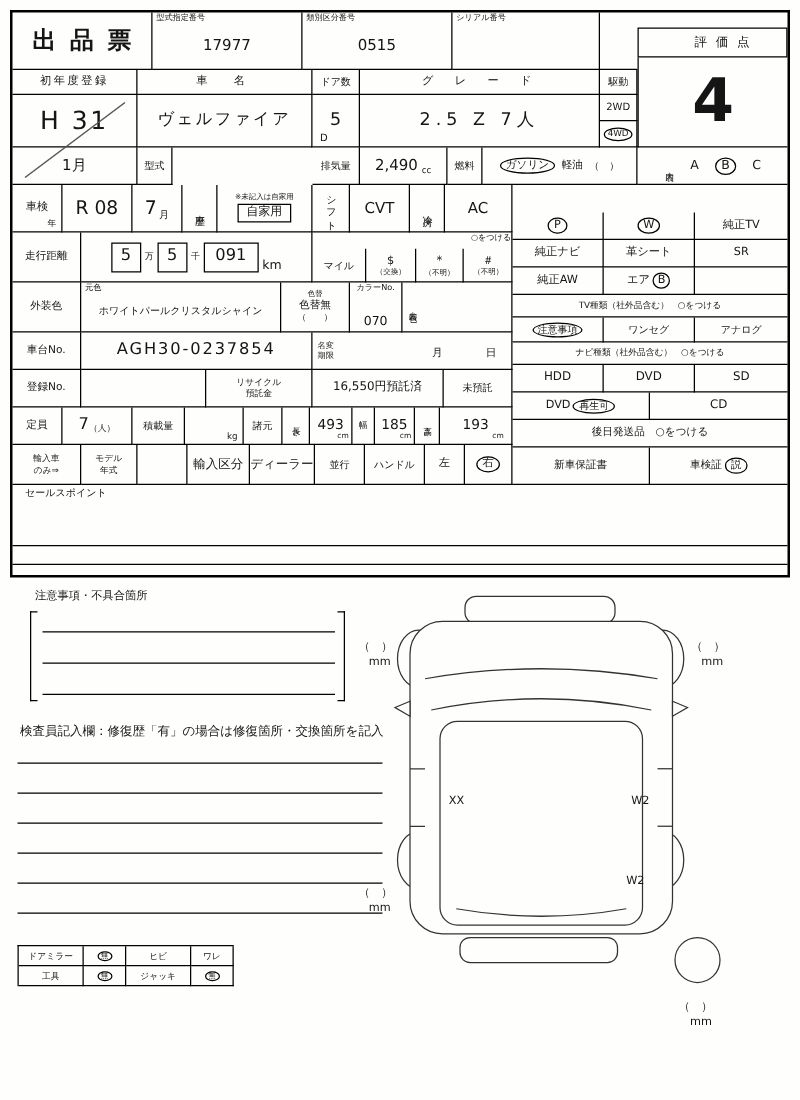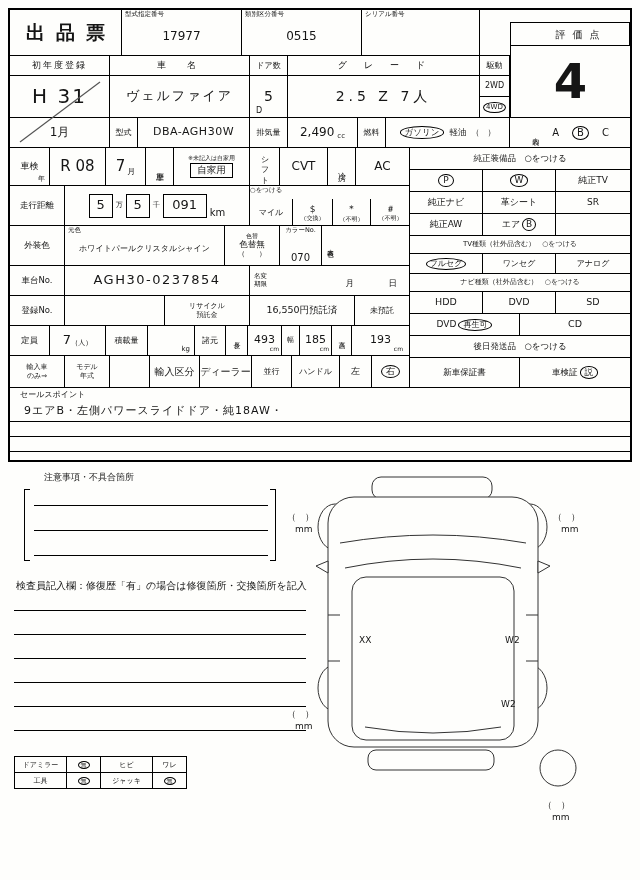--- a/index.html
+++ b/index.html
@@ -55,21 +55,20 @@
       <span class="t8" style="position:absolute;bottom:2px;left:6px">D</span>
     </div>
     <div class="c t14" style="left:278px;top:66px;width:192px;height:42px;letter-spacing:4px">2.5 Z 7人</div>
     <div class="c t8" style="left:470px;top:66px;width:30px;height:21px">2WD</div>
     <div class="c" style="left:470px;top:87px;width:30px;height:21px">
       <span class="circ t7" style="padding:1px 2px">4WD</span>
     </div>
 
     <div class="c t12" style="left:0;top:108px;width:100px;height:30px">1月</div>
     <div class="c t8" style="left:100px;top:108px;width:28px;height:30px">型式</div>
-    <div class="c t11" style="left:128px;top:108px;width:112px;height:30px;letter-spacing:0.5px">DBA-AGH30W</div>
     <div class="c t8" style="left:240px;top:108px;width:38px;height:30px">排気量</div>
     <div class="c" style="left:278px;top:108px;width:70px;height:30px">
       <span class="t12">2,490</span>
       <span class="t7" style="margin-top:8px;margin-left:3px">cc</span>
     </div>
     <div class="c t8" style="left:348px;top:108px;width:28px;height:30px">燃料</div>
     <div class="c" style="left:376px;top:108px;width:124px;height:30px;gap:5px">
       <span class="circ t85">ガソリン</span>
       <span class="t85">軽油</span>
       <span class="t8">（　）</span>
@@ -109,21 +108,21 @@
     <div class="c t85" style="left:0;top:176px;width:55px;height:40px">走行距離</div>
     <div class="c" style="left:55px;top:176px;width:185px;height:40px;gap:3px">
       <span class="dbox">5</span>
       <span class="t7">万</span>
       <span class="dbox">5</span>
       <span class="t7">千</span>
       <span class="dbox" style="width:44px">091</span>
       <span class="t75" style="margin-top:14px">km</span>
     </div>
     <div class="c" style="left:240px;top:176px;width:160px;height:40px">
-      <span class="t65" style="position:absolute;top:1px;left:0;width:100%;text-align:left">○をつける</span>
+      <span class="t65" style="position:absolute;top:1px;left:0;width:100%;text-align:right">○をつける</span>
       <span class="plain t8" style="left:0;top:13px;width:42px;height:27px;justify-content:center">マイル</span>
       <span class="plain col" style="left:42px;top:13px;width:40px;height:27px;border-left:1px solid #000;justify-content:center">
         <span class="t9">$</span>
         <span class="t6">（交換）</span>
       </span>
       <span class="plain col" style="left:82px;top:13px;width:38px;height:27px;border-left:1px solid #000;justify-content:center">
         <span class="t10">＊</span>
         <span class="t6">（不明）</span>
       </span>
       <span class="plain col" style="left:120px;top:13px;width:40px;height:27px;border-left:1px solid #000;justify-content:center">
@@ -211,70 +210,68 @@
     <div class="c" style="left:100px;top:346px;width:40px;height:32px"></div>
     <div class="c t75" style="left:140px;top:346px;width:50px;height:32px">輸入区分</div>
     <div class="c t75" style="left:190px;top:346px;width:52px;height:32px">ディーラー</div>
     <div class="c t8" style="left:242px;top:346px;width:40px;height:32px">並行</div>
     <div class="c t8" style="left:282px;top:346px;width:48px;height:32px">ハンドル</div>
     <div class="c t9" style="left:330px;top:346px;width:32px;height:32px">左</div>
     <div class="c" style="left:362px;top:346px;width:38px;height:32px">
       <span class="circ t9">右</span>
     </div>
 
-    <div class="c t85" style="left:400px;top:138px;width:220px;height:22px;border-right:none">純正装備品　○をつける</div>
     <div class="c" style="left:400px;top:160px;width:73px;height:22px">
       <span class="circ t9">P</span>
     </div>
     <div class="c" style="left:473px;top:160px;width:73px;height:22px">
       <span class="circ t9">W</span>
     </div>
     <div class="c t9" style="left:546px;top:160px;width:74px;height:22px;border-right:none">純正TV</div>
     <div class="c t9" style="left:400px;top:182px;width:73px;height:22px">純正ナビ</div>
     <div class="c t9" style="left:473px;top:182px;width:73px;height:22px">革シート</div>
     <div class="c t9" style="left:546px;top:182px;width:74px;height:22px;border-right:none">SR</div>
     <div class="c t9" style="left:400px;top:204px;width:73px;height:22px">純正AW</div>
     <div class="c" style="left:473px;top:204px;width:73px;height:22px;gap:2px">
       <span class="t9">エア</span>
       <span class="circ t9" style="padding:1px 3px">B</span>
     </div>
     <div class="c" style="left:546px;top:204px;width:74px;height:22px;border-right:none"></div>
     <div class="c t7" style="left:400px;top:226px;width:220px;height:18px;border-right:none">TV種類（社外品含む）　○をつける</div>
     <div class="c" style="left:400px;top:244px;width:73px;height:20px">
-      <span class="circ t8" style="padding:1px 3px">フルセグ</span>
+      <span class="circ t8" style="padding:1px 3px">注意事項</span>
     </div>
     <div class="c t8" style="left:473px;top:244px;width:73px;height:20px">ワンセグ</div>
     <div class="c t8" style="left:546px;top:244px;width:74px;height:20px;border-right:none">アナログ</div>
     <div class="c t7" style="left:400px;top:264px;width:220px;height:18px;border-right:none">ナビ種類（社外品含む）　○をつける</div>
     <div class="c t95" style="left:400px;top:282px;width:73px;height:22px">HDD</div>
     <div class="c t95" style="left:473px;top:282px;width:73px;height:22px">DVD</div>
     <div class="c t95" style="left:546px;top:282px;width:74px;height:22px;border-right:none">SD</div>
     <div class="c" style="left:400px;top:304px;width:110px;height:22px;gap:2px">
       <span class="t9">DVD</span>
       <span class="circ t8">再生可</span>
     </div>
     <div class="c t85" style="left:400px;top:326px;width:220px;height:22px;border-right:none">後日発送品　○をつける</div>
     <div class="c t95" style="left:510px;top:304px;width:110px;height:22px;border-right:none">CD</div>
     <div class="c" style="left:510px;top:348px;width:110px;height:30px;border-right:none;gap:2px">
       <span class="t85">車検証</span>
       <span class="circ t85">説</span>
     </div>
     <div class="c t85" style="left:400px;top:348px;width:110px;height:30px">新車保証書</div>
 
     <div class="plain t8" style="left:0;top:378px;width:620px;height:13px;padding-left:10px">セールスポイント</div>
-    <div class="plain t11" style="left:0;top:391px;width:620px;height:21px;padding-left:14px;letter-spacing:1px;border-bottom:1px solid #000">9エアB・左側パワースライドドア・純18AW・</div>
     <div class="plain" style="left:0;top:412px;width:620px;height:15px;border-bottom:1px solid #000"></div>
     <div class="plain" style="left:0;top:427px;width:620px;height:15px;border-bottom:1px solid #000"></div>
   </div>
 
   <svg style="position:absolute;left:10px;top:76px" width="100" height="72">
     <line x1="10" y1="66" x2="90" y2="6" stroke="#555" stroke-width="1.2"></line>
   </svg>
 
-  <div class="plain t9" style="left:44px;top:472px">注意事項・不具合箇所</div>
+  <div class="plain t9" style="left:28px;top:472px">注意事項・不具合箇所</div>
   <div style="position:absolute;left:24px;top:489px;width:6px;height:72px;border-left:1px solid #000;border-top:1px solid #000;border-bottom:1px solid #000"></div>
   <div style="position:absolute;left:270px;top:489px;width:6px;height:72px;border-right:1px solid #000;border-top:1px solid #000;border-bottom:1px solid #000"></div>
   <div class="hl" style="left:34px;top:505px;width:234px"></div>
   <div class="hl" style="left:34px;top:530px;width:234px"></div>
   <div class="hl" style="left:34px;top:555px;width:234px"></div>
 
   <div class="plain t75" style="left:16px;top:580px">検査員記入欄：修復歴「有」の場合は修復箇所・交換箇所を記入</div>
   <div class="hl" style="left:14px;top:610px;width:292px"></div>
   <div class="hl" style="left:14px;top:634px;width:292px"></div>
   <div class="hl" style="left:14px;top:658px;width:292px"></div>

